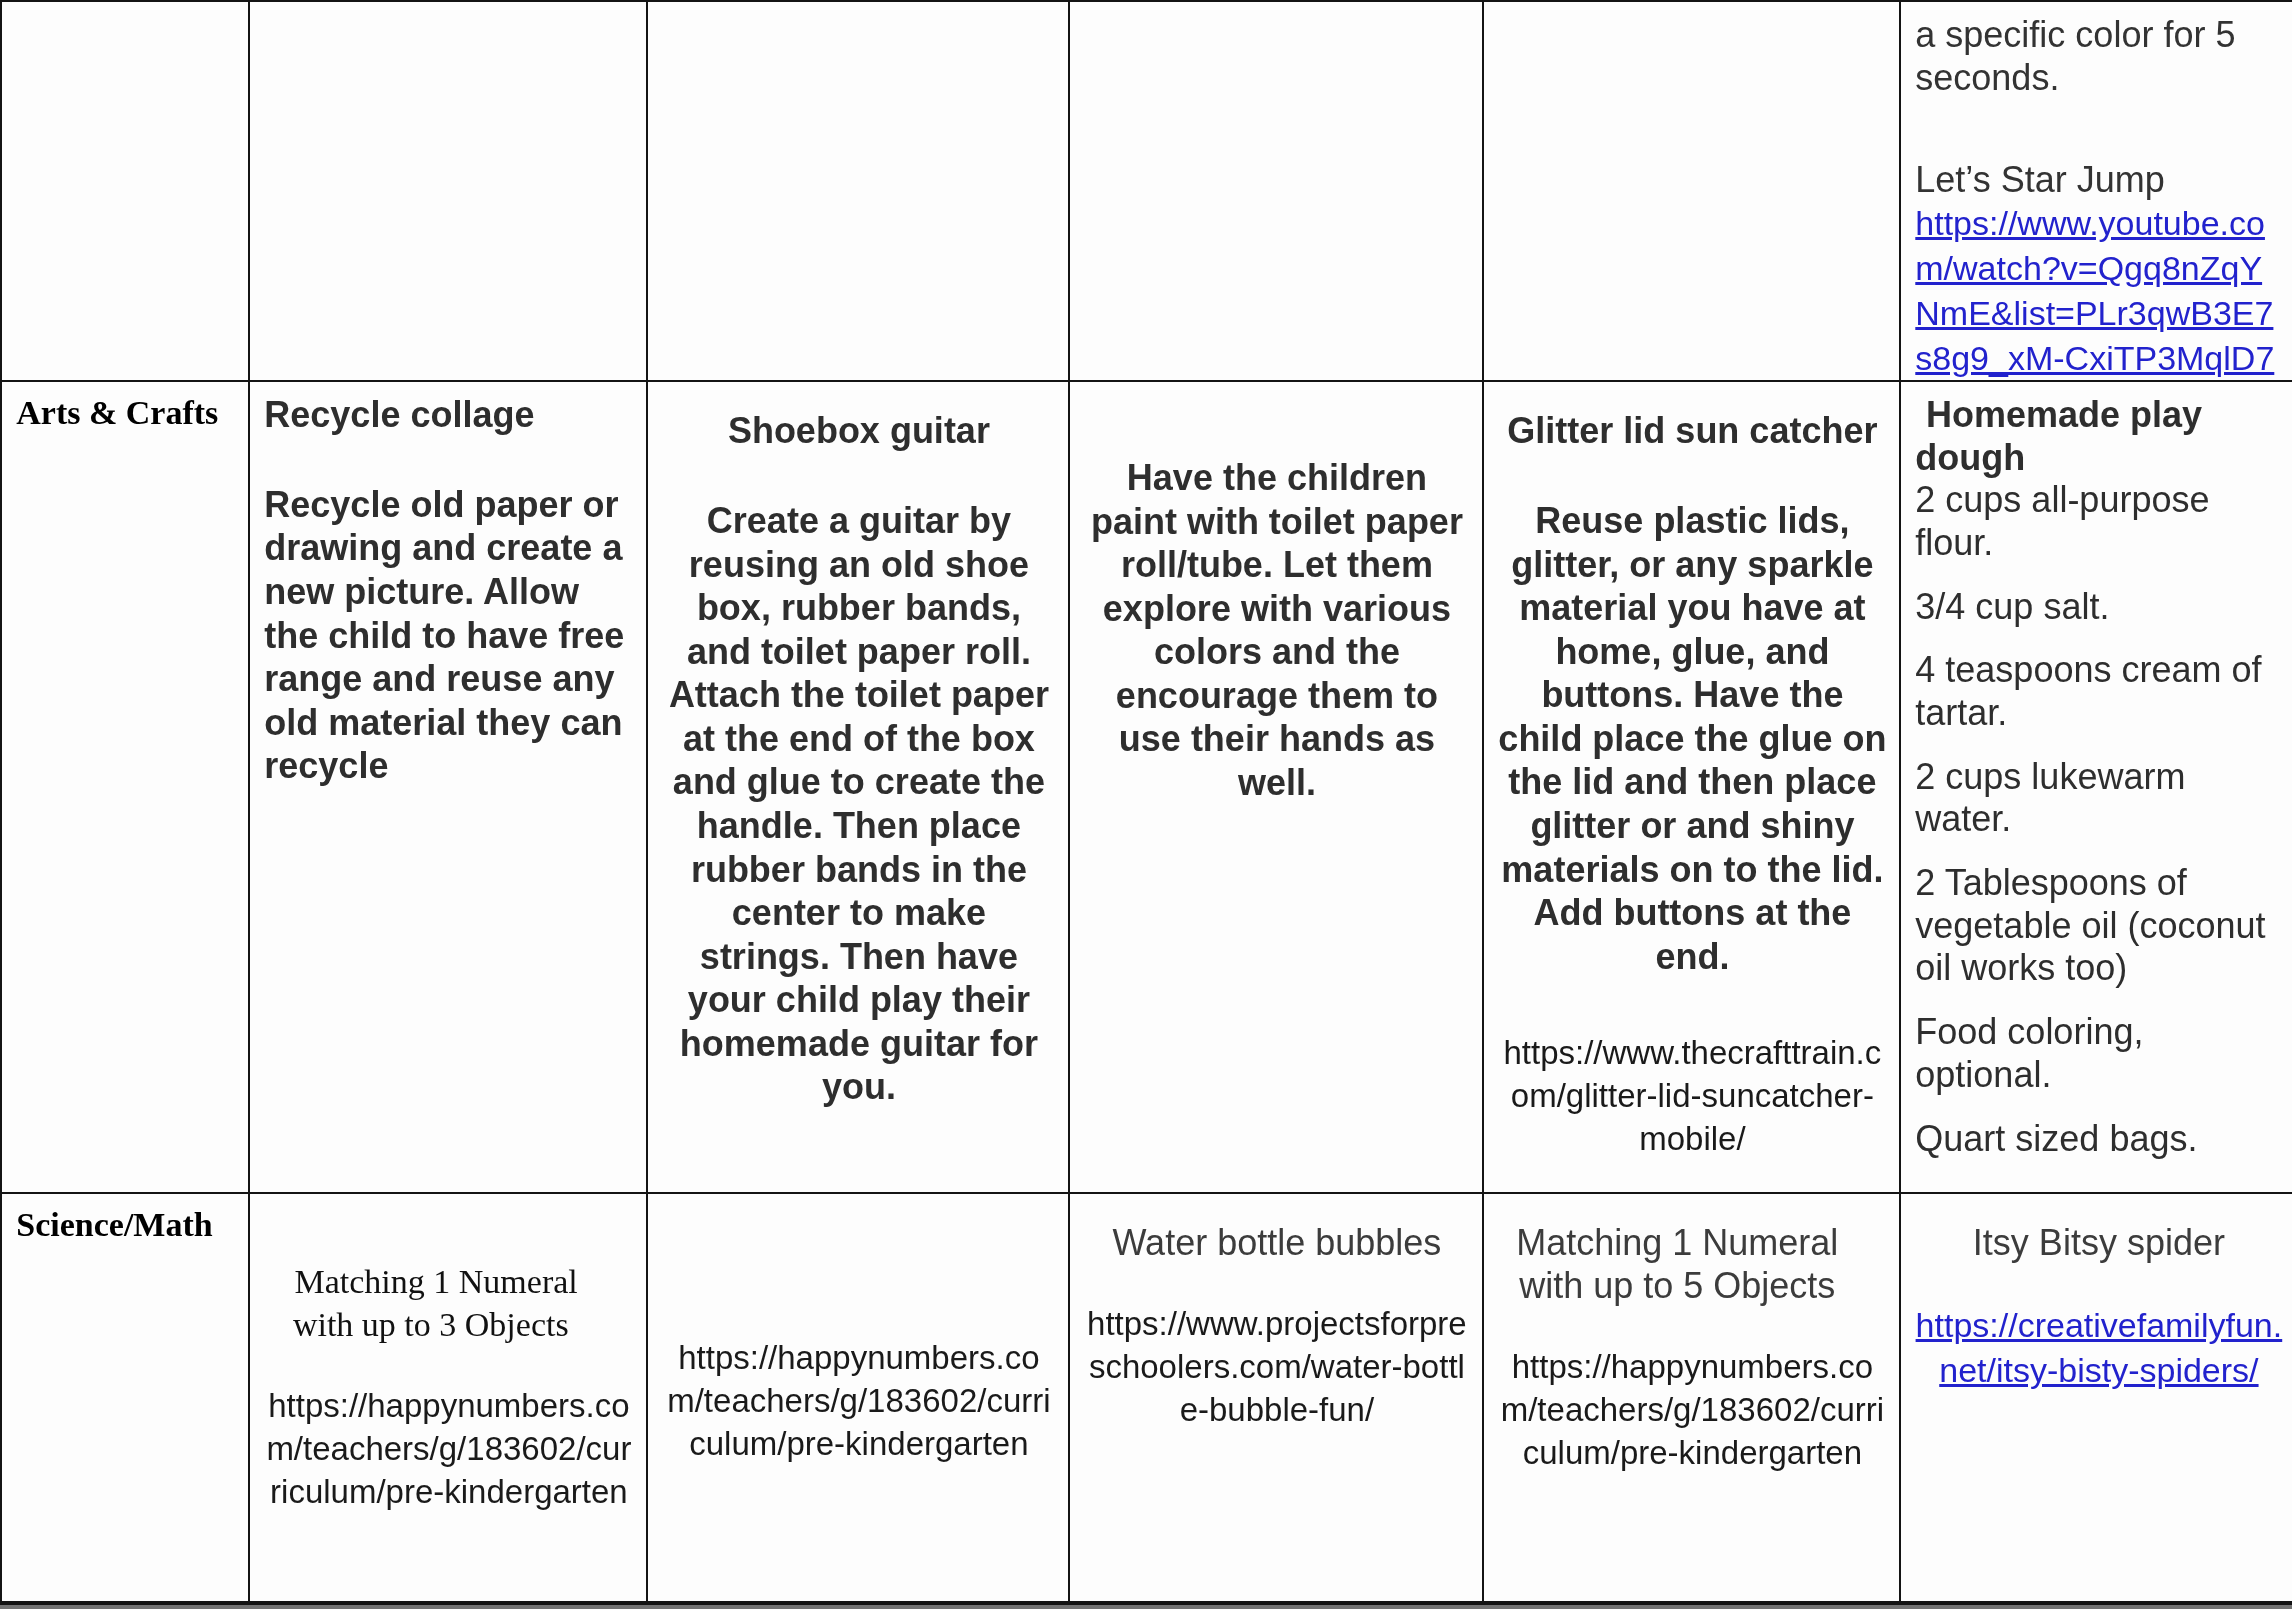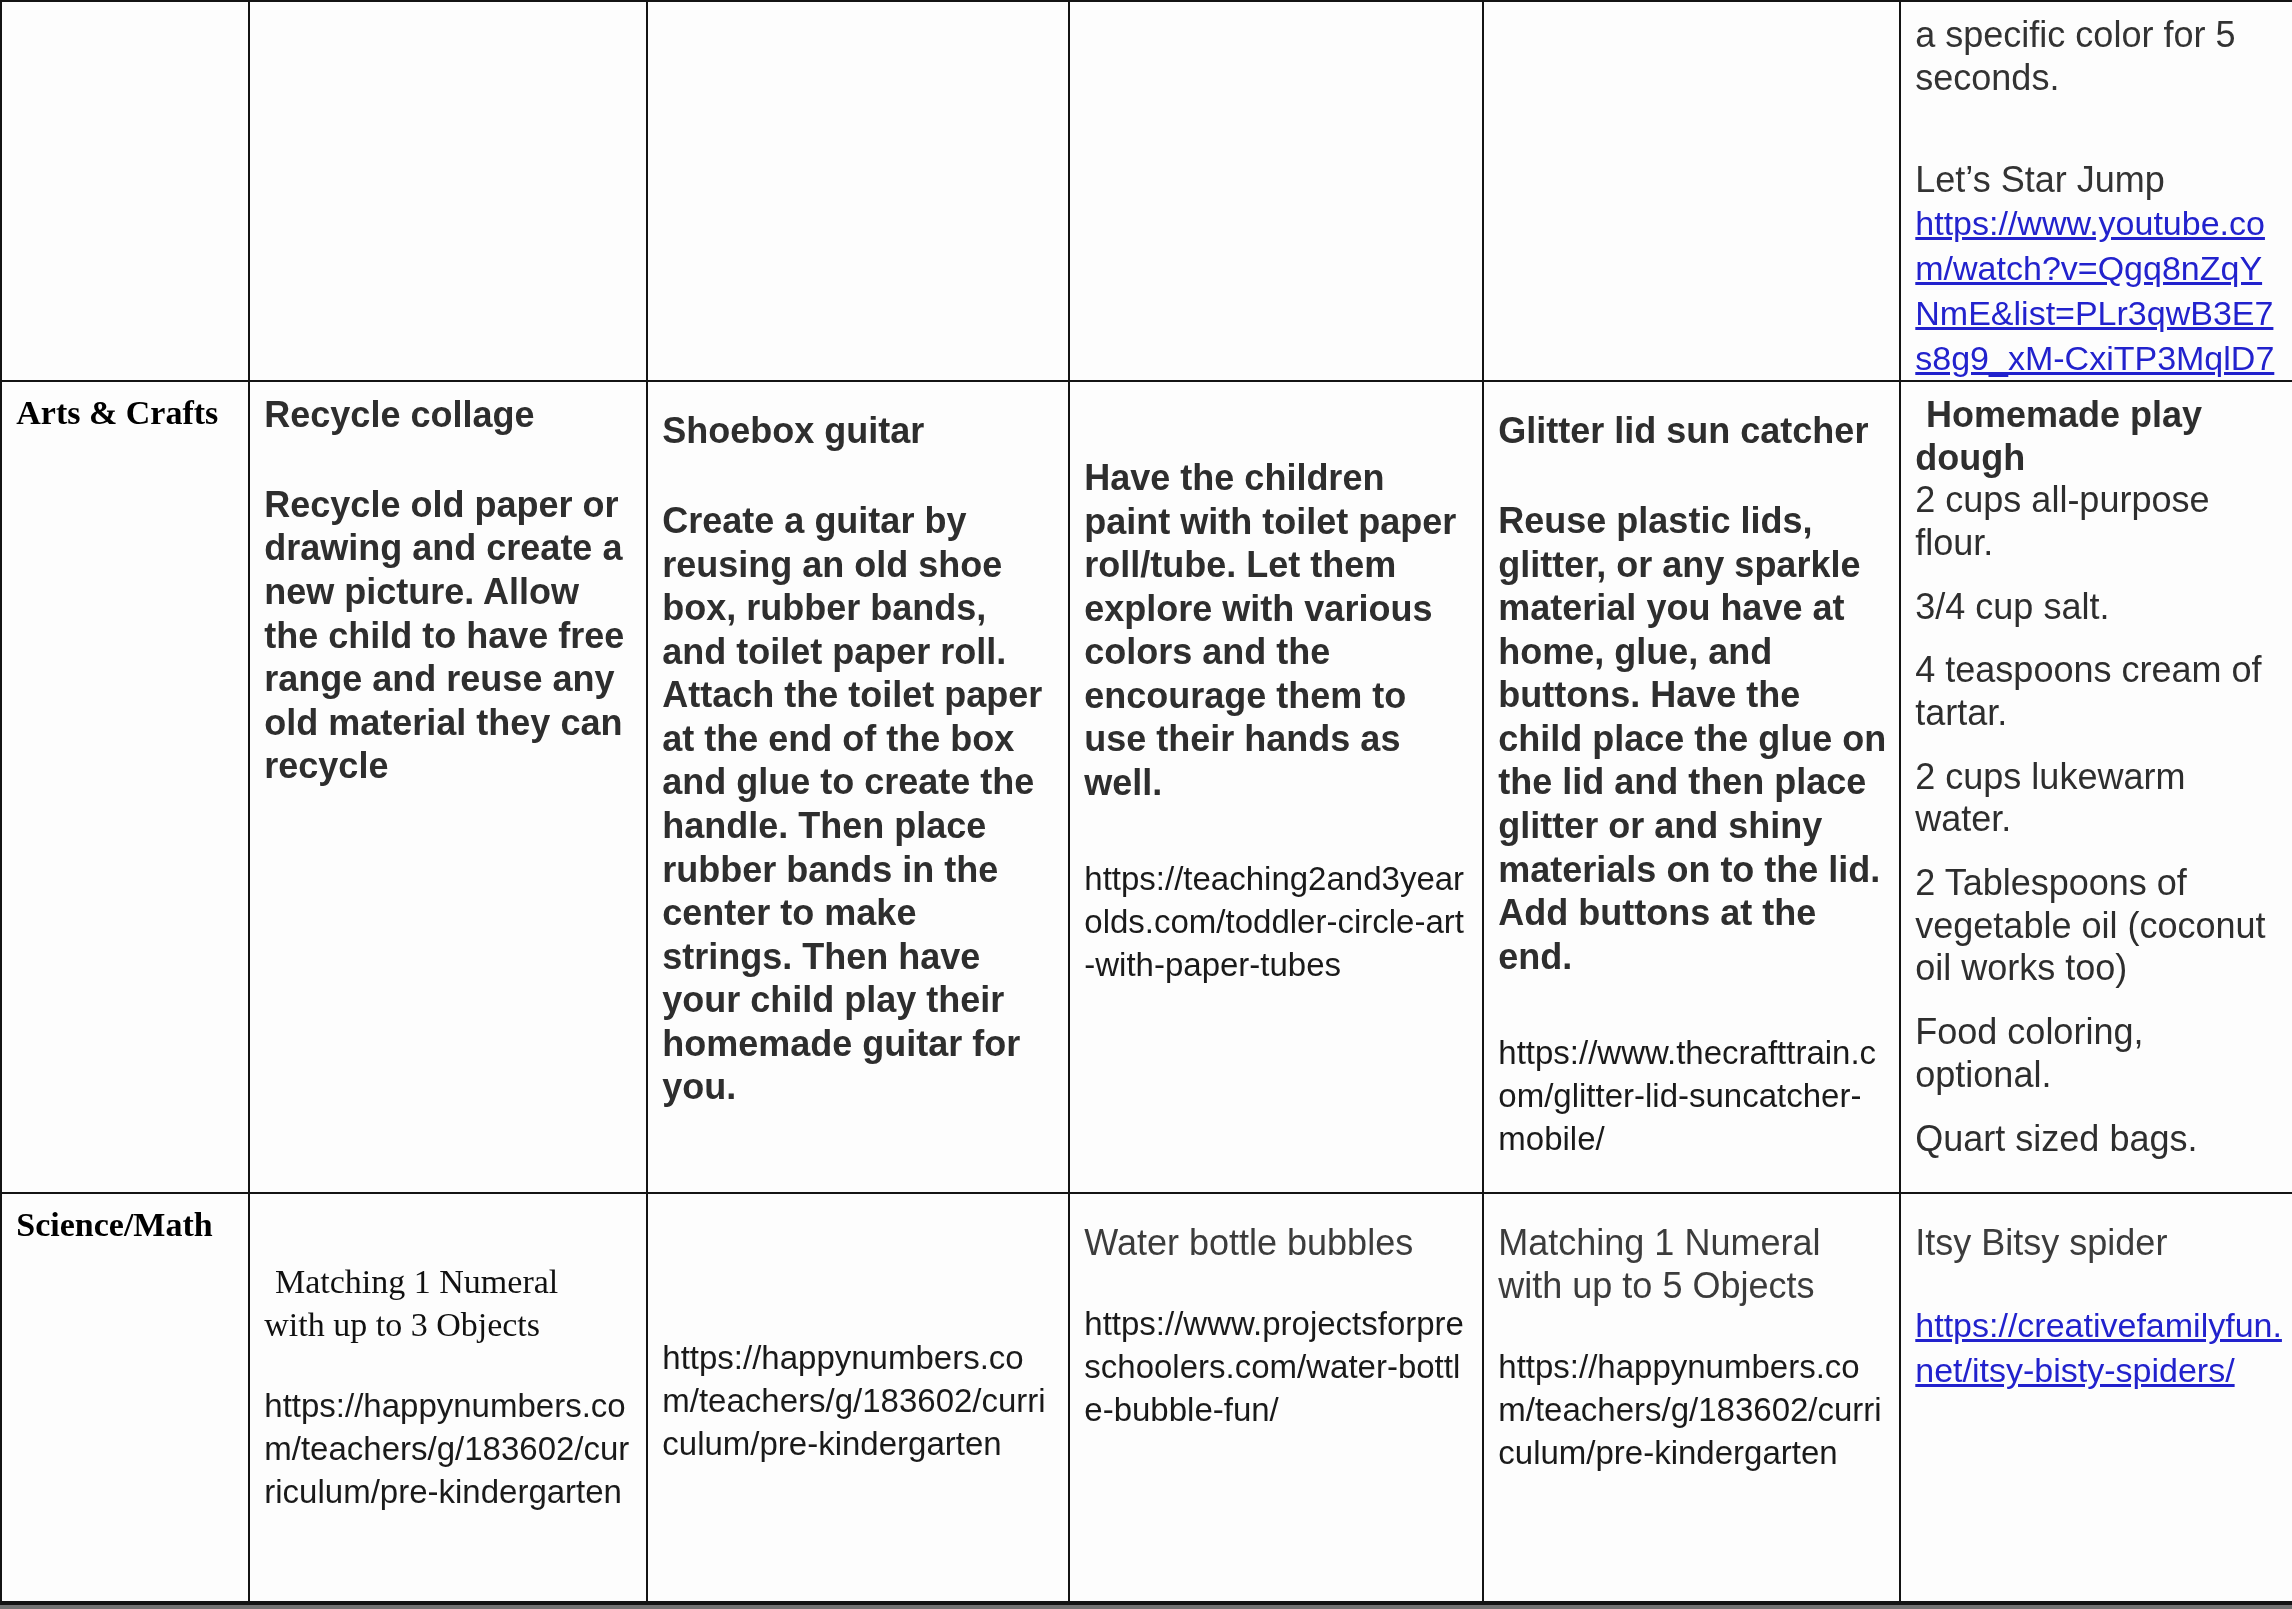--- a/index.html
+++ b/index.html
@@ -90,21 +90,21 @@
   .gap-sm    { margin-top: 39px; }
   .gap-lg    { margin-top: 116px; }
   .gap-link  { margin-top: 54px; }
   .mt-head   { margin-top: 59px; }
   .ing { font-size: 36px; line-height: 1.18; color: #2e2e2e; margin-bottom: 21.5px; }
   .ind { text-indent: 10.7px; }
   .w-narrow  { max-width: 340px; }
   .w-narrow2 { max-width: 304px; }
   .w-narrow3 { max-width: 358px; }
   .w-narrow4 { max-width: 333px; margin-top: 40px; }
-  .pt-lg { padding-top: 27px; }
+  .pt-lg { padding-top: 27px; text-align: center; }
 </style>
 </head>
 <body>
 
 <div class="page">
   <div class="tbl">
 
     <div class="cell"></div>
     <div class="cell"></div>
     <div class="cell"></div>
@@ -122,21 +122,20 @@
     <div class="cell">
       <p class="bold-title">Recycle collage</p>
       <p class="bold-body gap">Recycle old paper or drawing and create a new picture. Allow the child to have free range and reuse any old material they can recycle</p>
     </div>
     <div class="cell pt-lg">
       <p class="bold-title">Shoebox guitar</p>
       <p class="bold-body gap">Create a guitar by reusing an old shoe box, rubber bands, and toilet paper roll. Attach the toilet paper at the end of the box and glue to create the handle. Then place rubber bands in the center to make strings. Then have your child play their homemade guitar for you.</p>
     </div>
     <div class="cell pt-lg">
       <p class="bold-body gap">Have the children paint with toilet paper roll/tube. Let them explore with various colors and the encourage them to use their hands as well.</p>
-      <p class="url gap-link">https://teaching2and3yearolds.com/toddler-circle-art-with-paper-tubes</p>
     </div>
     <div class="cell pt-lg">
       <p class="bold-title">Glitter lid sun catcher</p>
       <p class="bold-body gap">Reuse plastic lids, glitter, or any sparkle material you have at home, glue, and buttons. Have the child place the glue on the lid and then place glitter or and shiny materials on to the lid. Add buttons at the end.</p>
       <p class="url gap-link">https://www.thecrafttrain.com/glitter-lid-suncatcher-mobile/</p>
     </div>
     <div class="cell last-col">
       <p class="bold-title w-narrow2 ind">Homemade play dough</p>
       <p class="ing">2 cups all-purpose flour.</p>
       <p class="ing">3/4 cup salt.</p>

